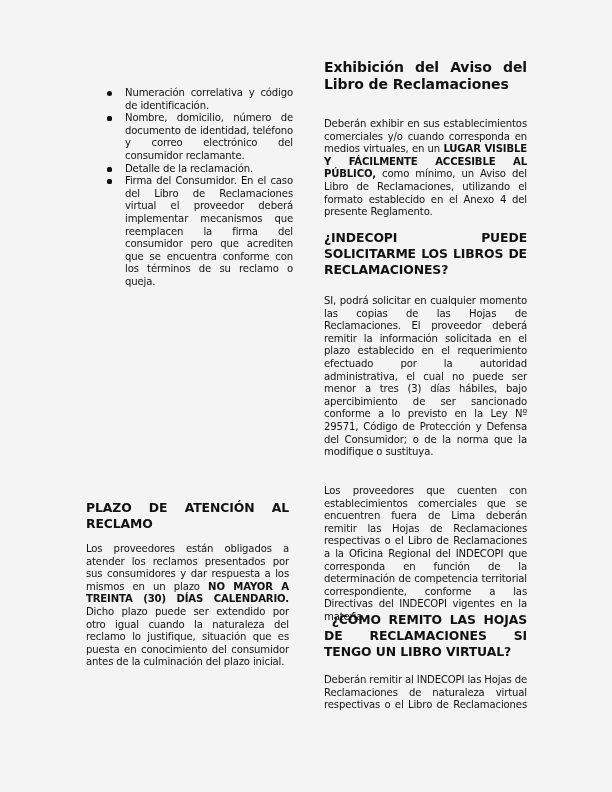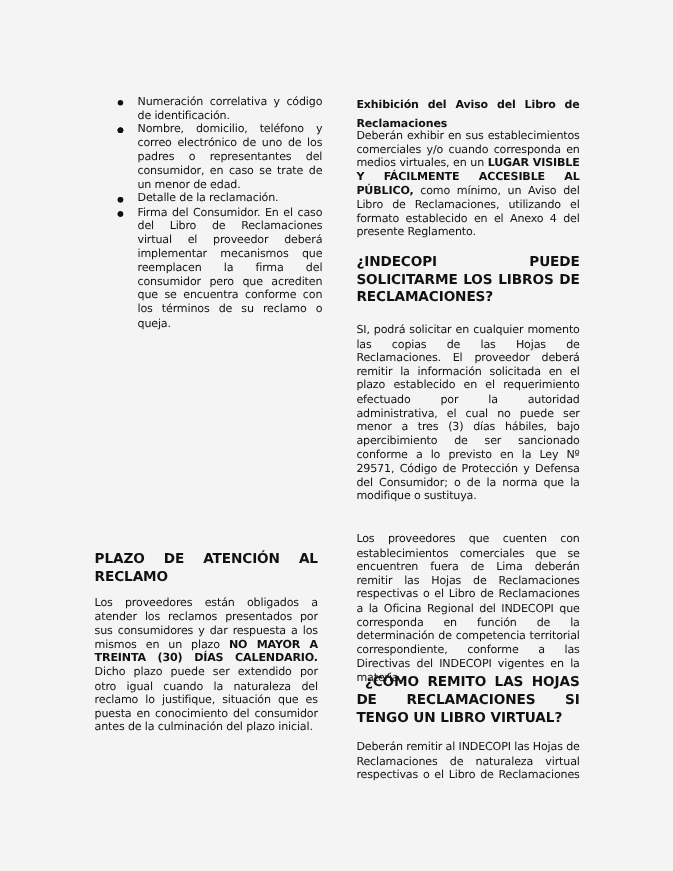--- a/index.html
+++ b/index.html
@@ -40,34 +40,33 @@
   .abs { position: absolute; left: 0; width: 203px; }
   .justify-last { text-align-last: justify; }
 </style>
 </head>
 <body>
 
 <div class="col left">
   <ul class="bullets">
     <li><span class="dot"></span><span>Numeración correlativa y código de identificación.</span></li>
     <li><span class="dot"></span></li>
-    <li><span class="dot"></span></li>
-    <li><span class="dot"></span><span>Nombre, domicilio, teléfono y correo electrónico de uno de los padres o representantes del consumidor, en caso se trate de un menor de edad.</span></li>
+    <li><span class="dot"></span><span>Nombre, domicilio, número de documento de identidad, teléfono y correo electrónico del consumidor reclamante.</span></li>
     <li><span class="dot"></span></li>
     <li><span class="dot"></span><span>Detalle de la reclamación.</span></li>
     <li><span class="dot"></span></li>
     <li><span class="dot"></span><span>Firma del Consumidor. En el caso del Libro de Reclamaciones virtual el proveedor deberá implementar mecanismos que reemplacen la firma del consumidor pero que acrediten que se encuentra conforme con los términos de su reclamo o queja.</span></li>
   </ul>
 
   <h2 class="caps abs justify-last" style="top:500px;">PLAZO DE ATENCIÓN AL RECLAMO</h2>
   <p class="txt abs" style="top:543px;"><span>Los proveedores están obligados a atender los reclamos presentados por sus consumidores y dar respuesta a los mismos en un plazo </span><span class="b">NO MAYOR A TREINTA (30) DÍAS CALENDARIO.</span><span> Dicho plazo puede ser extendido por otro igual cuando la naturaleza del reclamo lo justifique, situación que es puesta en conocimiento del consumidor antes de la culminación del plazo inicial.</span></p>
 </div>
 
 <div class="col right">
-  <h2 class="abs" style="top:87px; font-size:10px; line-height:17px;">Exhibición del Aviso del Libro de Reclamaciones</h2>
+  <h2 class="abs" style="top:59px; font-size:14px; line-height:17px;">Exhibición del Aviso del Libro de Reclamaciones</h2>
   <p class="txt abs" style="top:118px;"><span>Deberán exhibir en sus establecimientos comerciales y/o cuando corresponda en medios virtuales, en un </span><span class="b">LUGAR VISIBLE Y FÁCILMENTE ACCESIBLE AL PÚBLICO,</span><span> como mínimo, un Aviso del Libro de Reclamaciones, utilizando el formato establecido en el Anexo 4 del presente Reglamento.</span></p>
 
   <h2 class="caps abs" style="top:230px; line-height:16px;">¿INDECOPI PUEDE SOLICITARME LOS LIBROS DE RECLAMACIONES?</h2>
   <p class="txt abs" style="top:295px;">SI, podrá solicitar en cualquier momento las copias de las Hojas de Reclamaciones. El proveedor deberá remitir la información solicitada en el plazo establecido en el requerimiento efectuado por la autoridad administrativa, el cual no puede ser menor a tres (3) días hábiles, bajo apercibimiento de ser sancionado conforme a lo previsto en la Ley Nº 29571, Código de Protección y Defensa del Consumidor; o de la norma que la modifique o sustituya.</p>
   <p class="txt abs" style="top:485px;">Los proveedores que cuenten con establecimientos comerciales que se encuentren fuera de Lima deberán remitir las Hojas de Reclamaciones respectivas o el Libro de Reclamaciones a la Oficina Regional del INDECOPI que corresponda en función de la determinación de competencia territorial correspondiente, conforme a las Directivas del INDECOPI vigentes en la materia.</p>
 
   <h2 class="caps abs" style="top:612px; line-height:16px; white-space:pre-wrap;"> ¿CÓMO REMITO LAS HOJAS DE RECLAMACIONES SI TENGO UN LIBRO VIRTUAL?</h2>
   <p class="txt abs justify-last" style="top:674px;">Deberán remitir al INDECOPI las Hojas de Reclamaciones de naturaleza virtual respectivas o el Libro de Reclamaciones</p>
 </div>
 

